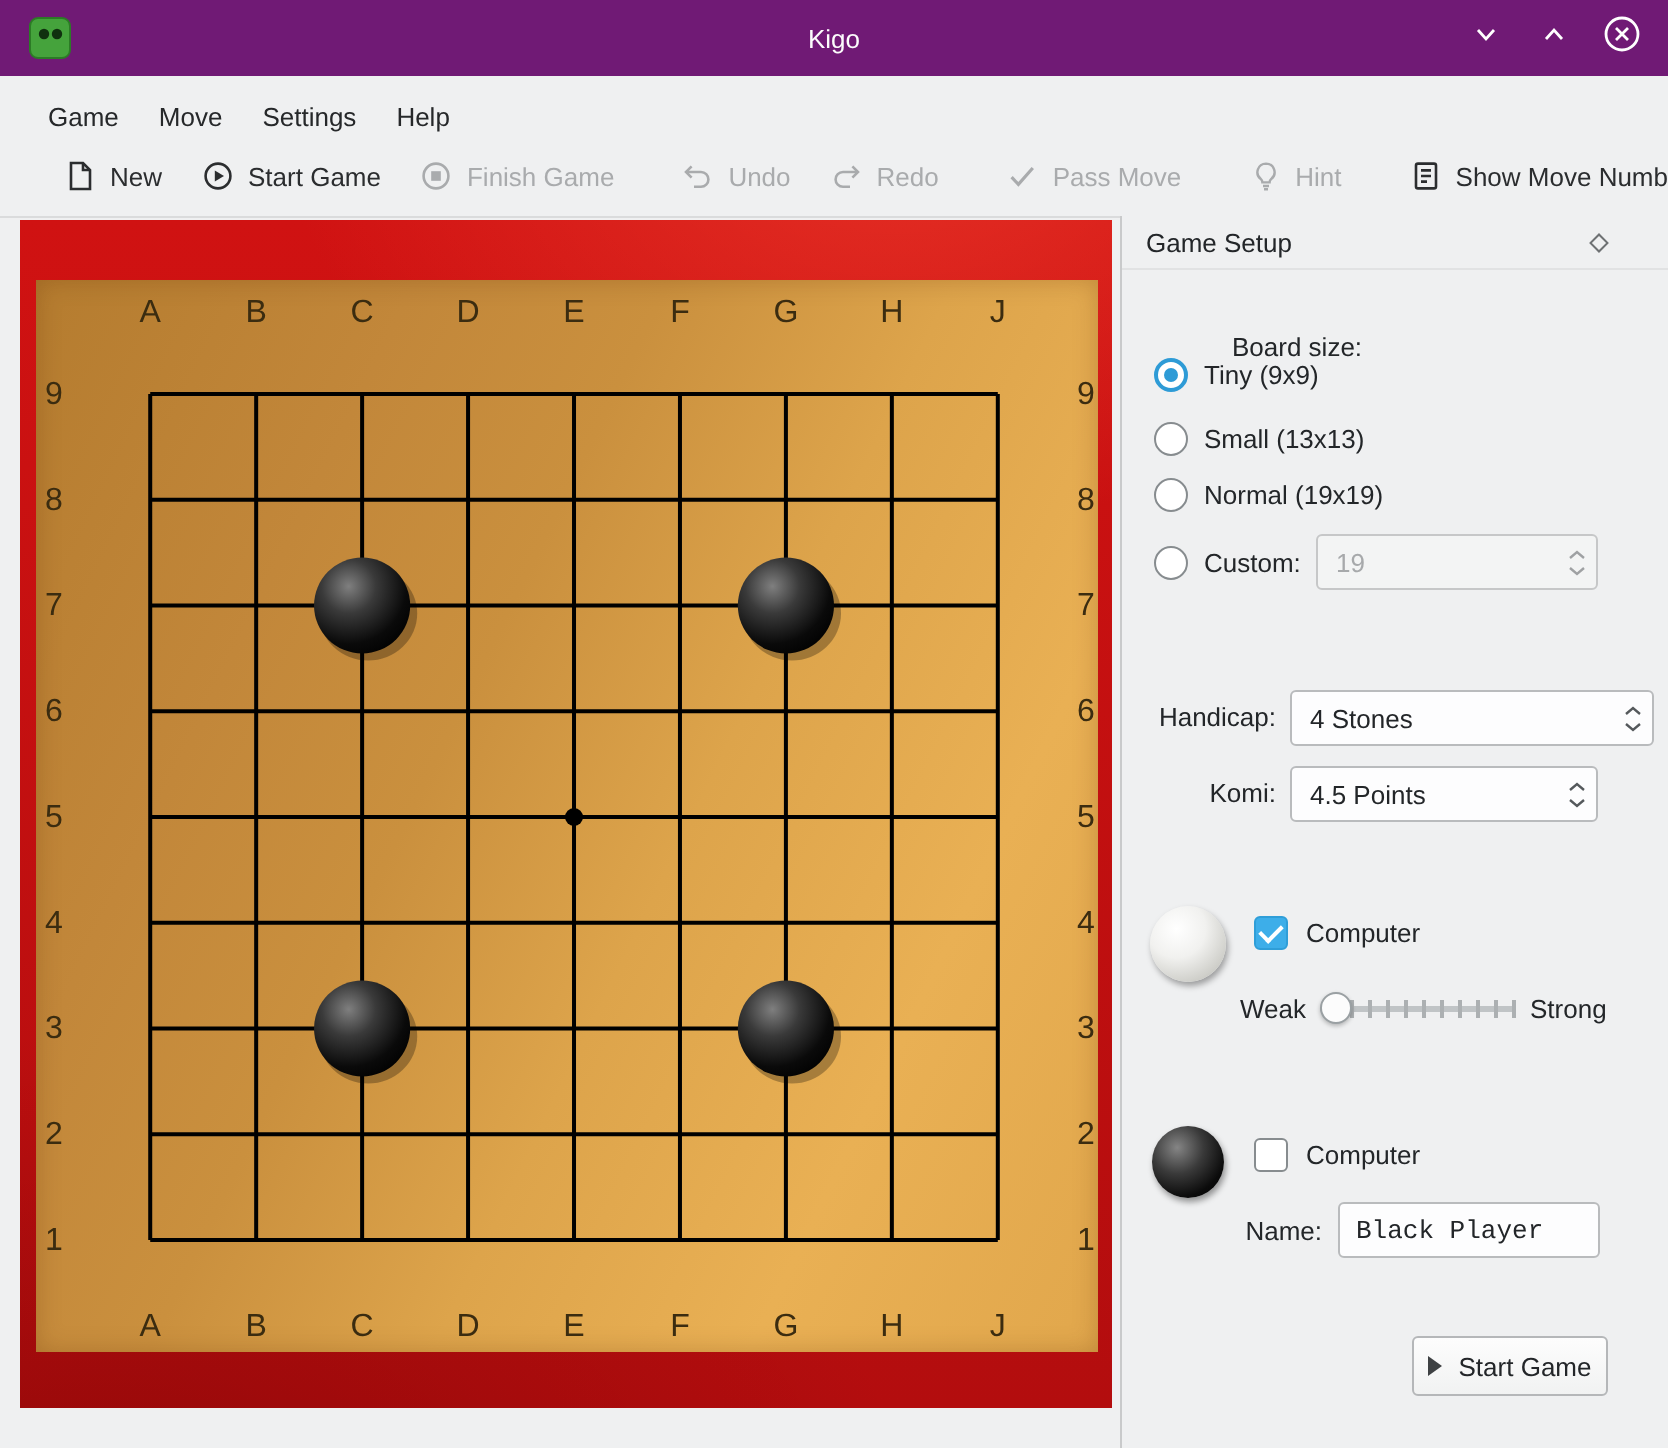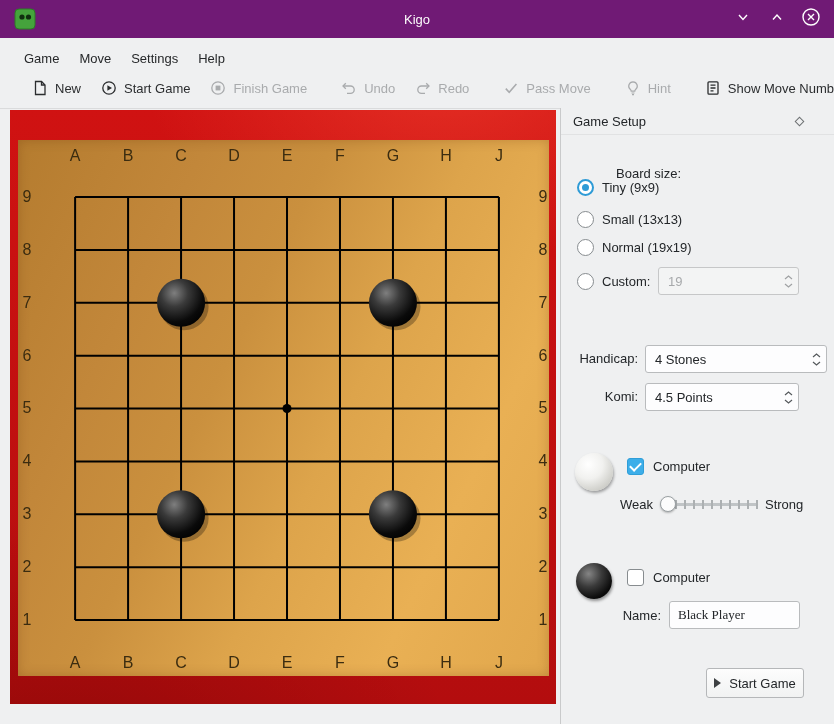--- a/index.html
+++ b/index.html
@@ -130,21 +130,21 @@
     position: absolute; left: 15px; right: 0; top: 5px; height: 9px;
     background: repeating-linear-gradient(90deg, #acb0b2 0 2px, transparent 2px 9px);
   }
   .slider .handle {
     position: absolute; left: 0; top: 1px; width: 16px; height: 16px; border-radius: 50%;
     background: #fcfcfc; border: 1px solid #9aa0a3; box-shadow: 0 1px 2px rgba(0,0,0,0.25);
   }
 
   .text-input {
     position: absolute; height: 28px; background: #fdfdfe; border: 1px solid #b9bbbd;
-    border-radius: 3px; font-family: Liberation Serif, serif; font-size: 13px;
+    border-radius: 3px; font-family: Liberation Mono, monospace; font-size: 13px;
     padding: 0 8px; color: #232629;
   }
 
   .start-btn {
     position: absolute; left: 145px; top: 560px; width: 98px; height: 30px;
     display: flex; align-items: center; justify-content: center; gap: 8px;
     background: linear-gradient(#fdfdfd, #f1f2f2);
     border: 1px solid #b5b7b9; border-radius: 3px;
     font-family: inherit; font-size: 13px; color: #232629;
   }

